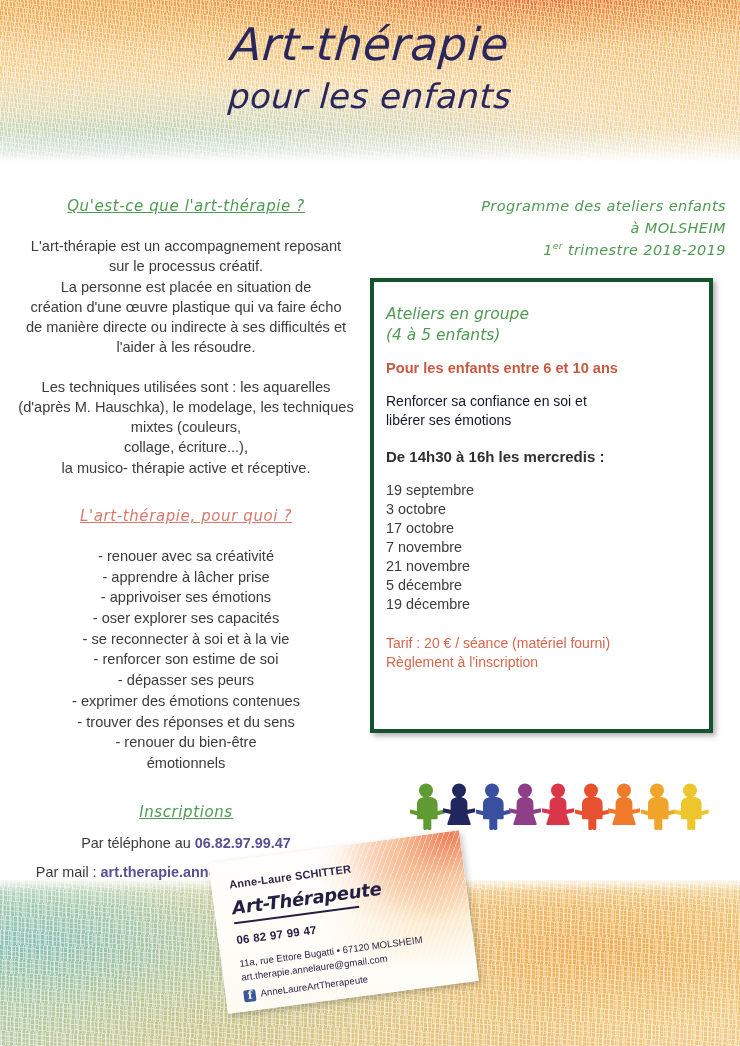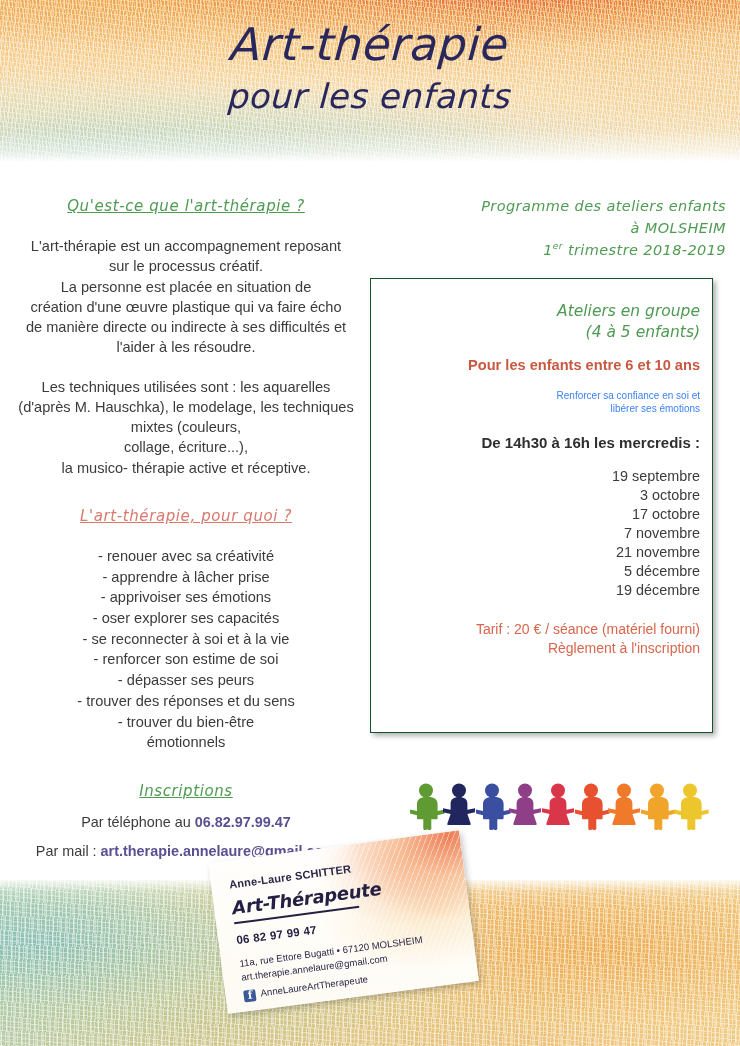--- a/index.html
+++ b/index.html
@@ -168,41 +168,41 @@
   .prog-head sup { font-size: 9px; }
 
   
   .prog-box {
     position: absolute;
     left: 370px;
     top: 278px;
     width: 343px;
     height: 455px;
     background: #ffffff;
-    border: 1px solid #14532d;
+    border: 4px solid #14532d;
     box-shadow: 3px 3px 5px rgba(0,0,0,0.30);
     box-sizing: border-box;
-    text-align: right;
+    text-align: left;
     padding: 22px 12px 0 12px;
   }
   .box-h-green {
     font-family: "DejaVu Sans", sans-serif;
     font-style: italic;
     font-size: 15.5px;
     color: #4f9b52;
     line-height: 1.35;
   }
   .box-h-coral {
     font-size: 14.6px;
     font-weight: bold;
     color: #c8583f;
   }
   .box-purple {
-    font-size: 10px;
-    color: #3b82f6;
+    font-size: 14px;
+    color: #0f172a;
     line-height: 1.35;
   }
   .box-body {
     font-size: 14.2px;
     color: #3b3b3b;
     line-height: 1.33;
   }
   .box-time {
     font-size: 15px;
     font-weight: bold;
@@ -370,22 +370,23 @@
   <div class="gap-md"></div>
 
   <div class="list-lines">
     <div>- renouer avec sa créativité</div>
     <div>- apprendre à lâcher prise</div>
     <div>- apprivoiser ses émotions</div>
     <div>- oser explorer ses capacités</div>
     <div>- se reconnecter à soi et à la vie</div>
     <div>- renforcer son estime de soi</div>
     <div>- dépasser ses peurs</div>
+    <div>- exprimer des émotions contenues</div>
     <div>- trouver des réponses et du sens</div>
-    <div>- trouver du bien-être</div>
+    <div>- renouer du bien-être</div>
     <div>émotionnels</div>
   </div>
 
   <div class="gap-lg"></div>
 
   <div class="h-script h-green">Inscriptions</div>
 
   <div class="insc-line">
     <span>Par téléphone au </span><span class="accent-purple">06.82.97.99.47</span>
   </div>

